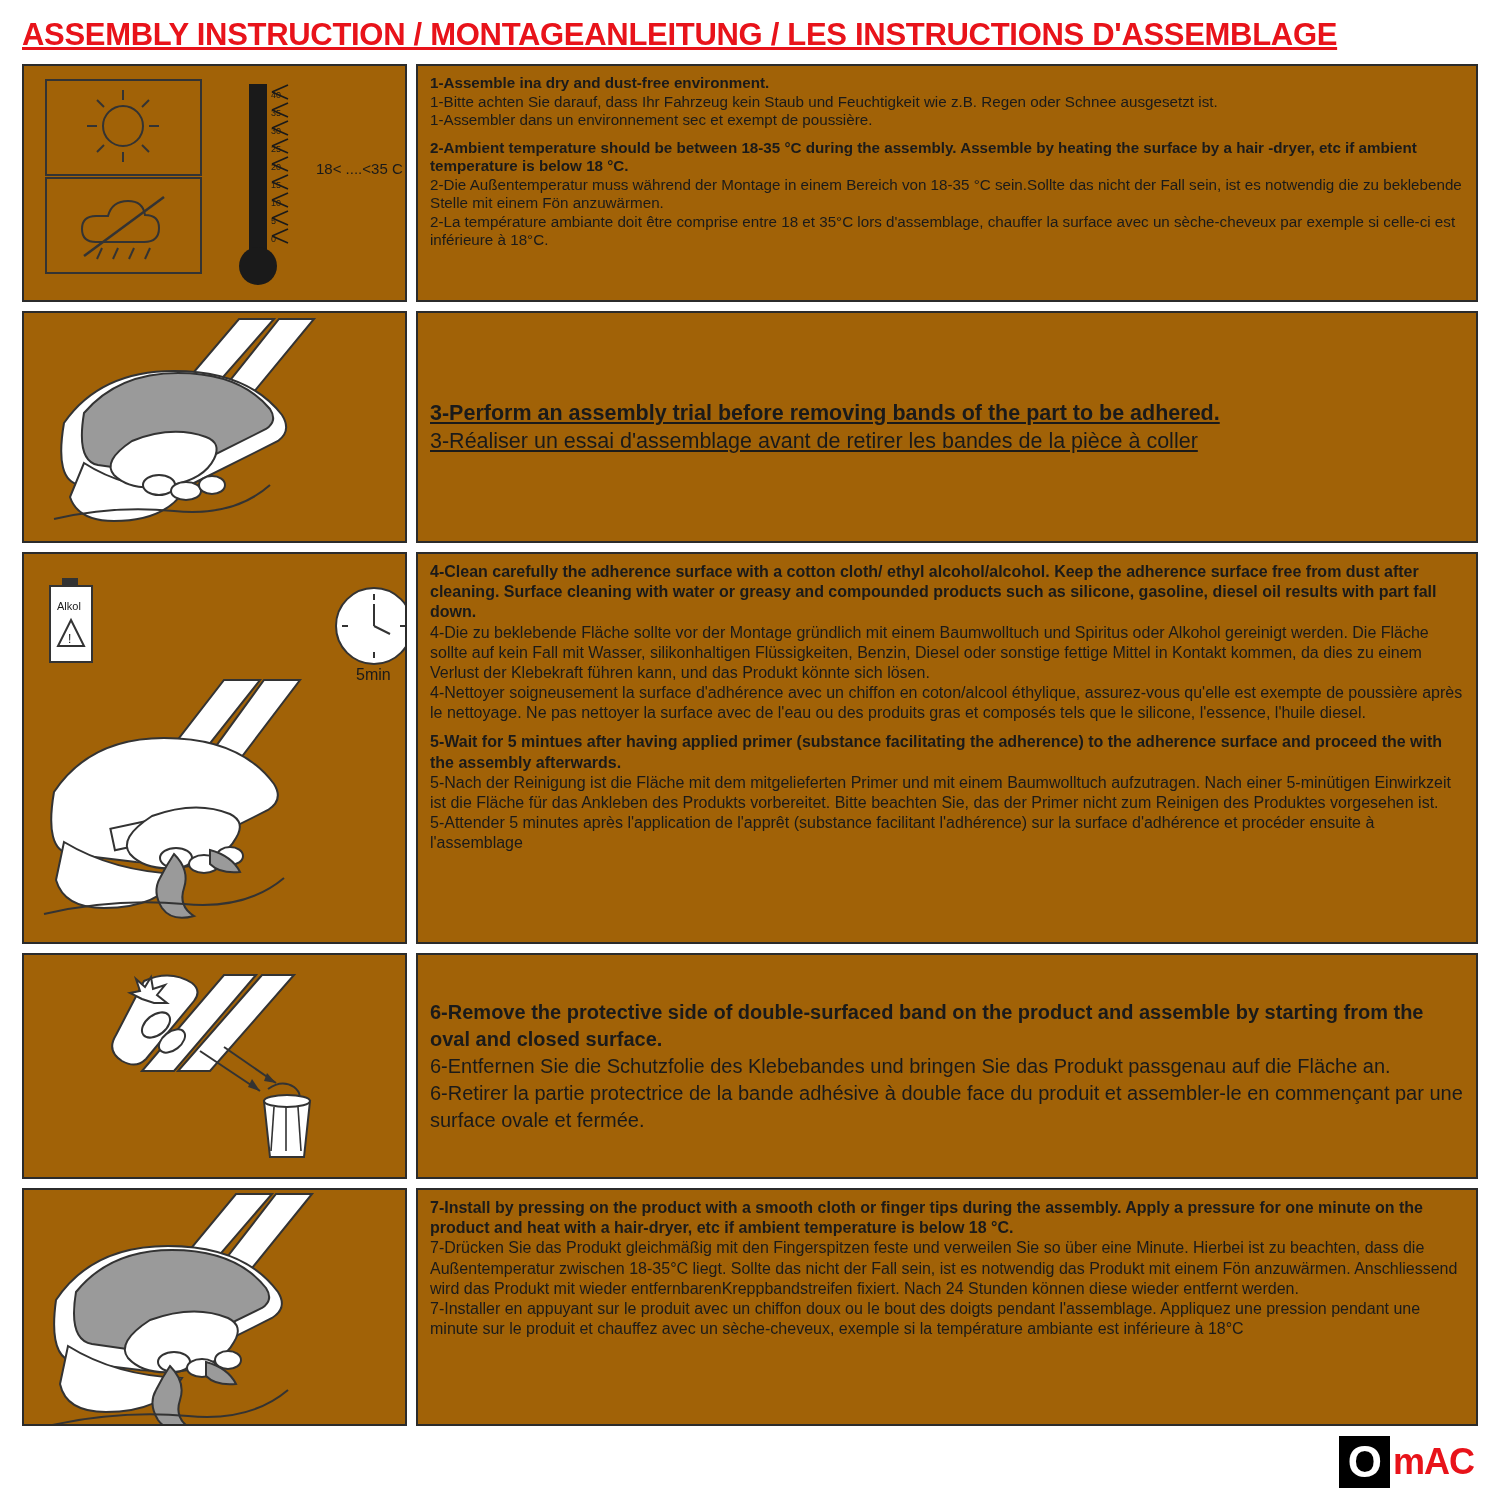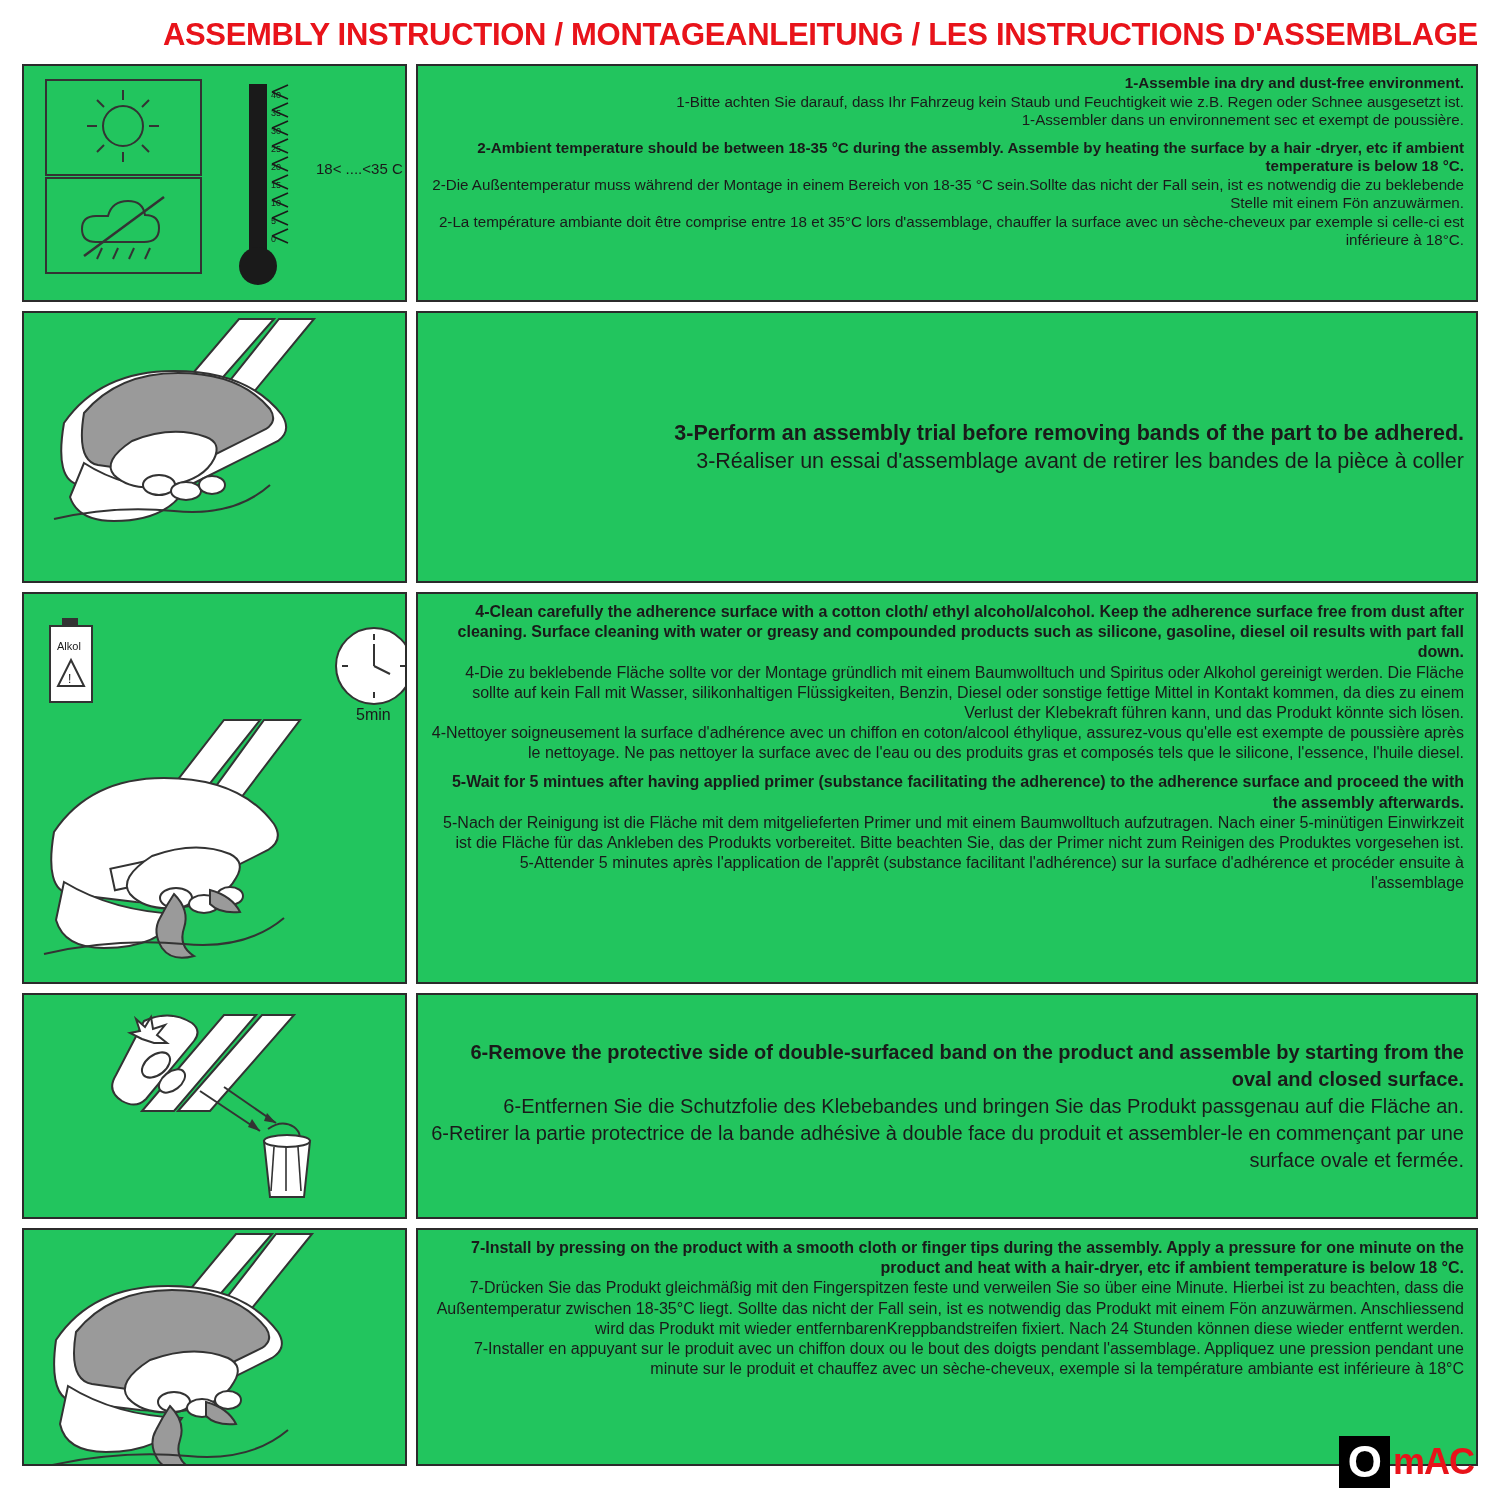--- a/index.html
+++ b/index.html
@@ -12,39 +12,39 @@
     position: relative;
     overflow: hidden;
   }
   .page { width: 1500px; height: 1500px; padding: 14px 22px 0 22px; position: relative; }
 
   .main-title {
     color: #e8131a;
     font-size: 31px;
     font-weight: bold;
     letter-spacing: -0.3px;
-    text-align: right;
+    text-align: left;
     line-height: 1.1;
     margin: 4px 0 12px 0;
     white-space: nowrap;
+    text-decoration: underline;
   }
 
   .rows { display: flex; flex-direction: column; gap: 9px; }
   .row { display: flex; gap: 9px; }
   .panel {
     border: 2px solid #2b2b2b;
-    background: #22c55e;
+    background: #a16207;
     position: relative;
-    text-align: right;
   }
   .fig { width: 385px; flex: 0 0 385px; overflow: hidden; }
   .txt { flex: 1 1 auto; padding: 8px 12px 8px 12px; }
 
   .r1 .fig, .r1 .txt { height: 238px; }
-  .r2 .fig, .r2 .txt { height: 272px; }
+  .r2 .fig, .r2 .txt { height: 232px; text-decoration: underline; }
   .r3 .fig, .r3 .txt { height: 392px; }
   .r4 .fig, .r4 .txt { height: 226px; }
   .r5 .fig, .r5 .txt { height: 238px; }
 
   p { margin: 0; }
   .en { font-weight: bold; }
   .t-sm { font-size: 15.2px; line-height: 1.22; }
   .t-md { font-size: 16px; line-height: 1.26; }
   .t-lg { font-size: 21.5px; line-height: 1.33; }
   .t-xl { font-size: 20px; line-height: 1.35; }

